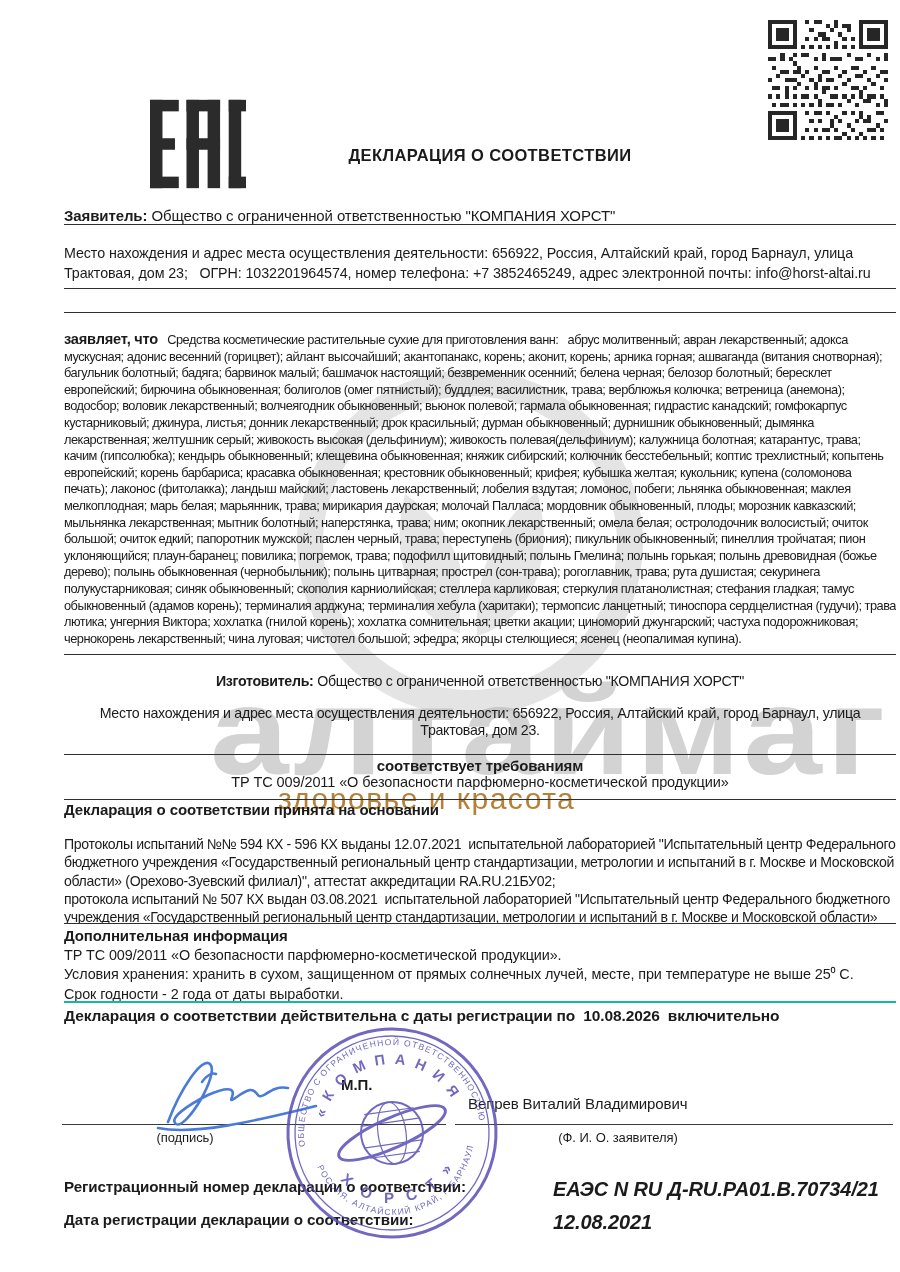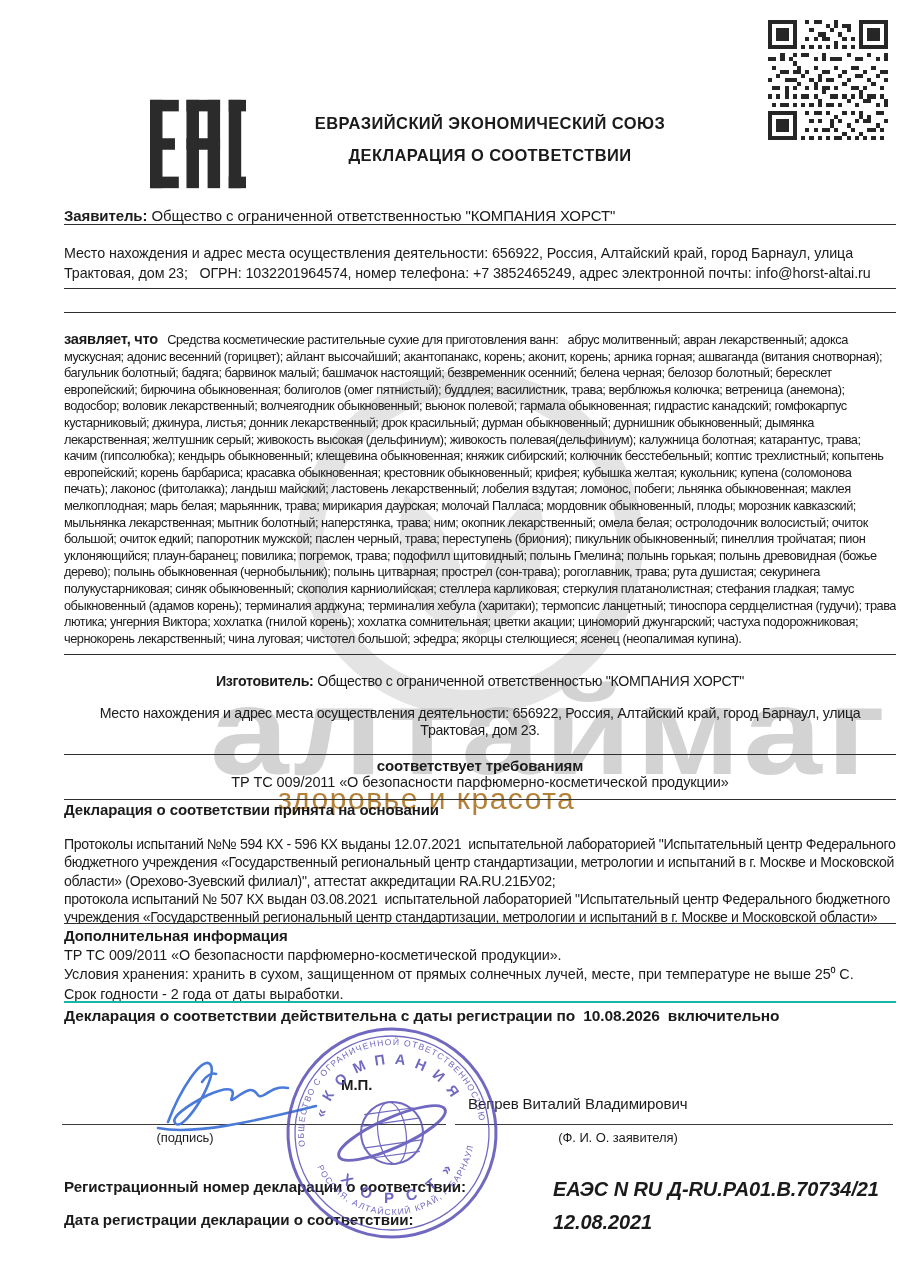--- a/index.html
+++ b/index.html
@@ -86,21 +86,20 @@
         <rect x="0" y="80" width="30" height="12"></rect>
       <rect x="38" y="0" width="13" height="92"></rect>
         <rect x="60" y="0" width="13" height="92"></rect>
       <rect x="38" y="0" width="35" height="12"></rect>
         <rect x="38" y="40" width="35" height="12"></rect>
       <rect x="82" y="0" width="13" height="92"></rect>
         <rect x="82" y="0" width="18" height="12"></rect>
       <rect x="82" y="80" width="18" height="12"></rect>
     </svg>
 
-    <div class="hdr hdr-union">ЕВРАЗИЙСКИЙ ЭКОНОМИЧЕСКИЙ СОЮЗ</div>
     <div class="hdr hdr-title">ДЕКЛАРАЦИЯ О СООТВЕТСТВИИ</div>
 
     <svg class="qr" viewBox="0 0 29 29" shape-rendering="crispEdges">
       <rect x="0" y="0" width="29" height="29" fill="#fff"></rect>
       <g fill="#262626">
         <rect x="0" y="0" width="7" height="7"></rect>
           <rect x="22" y="0" width="7" height="7"></rect>
           <rect x="0" y="22" width="7" height="7"></rect>
       </g>
       <g fill="#fff">

